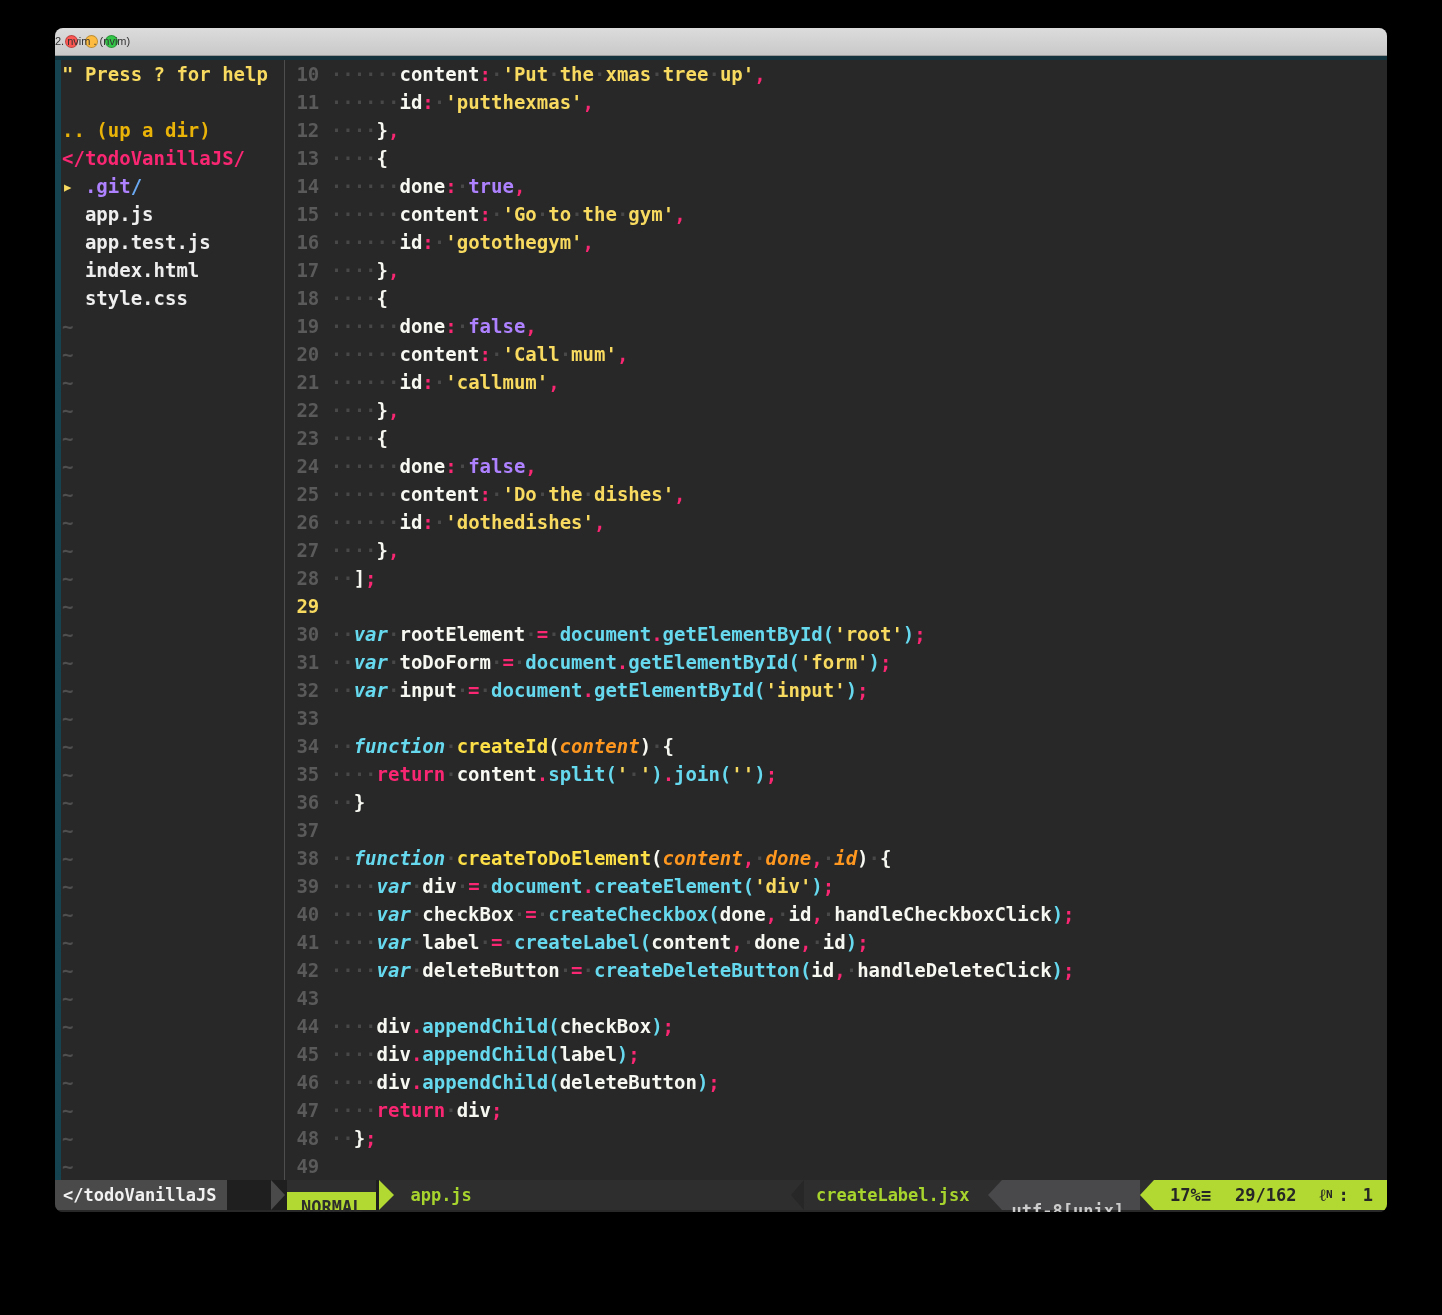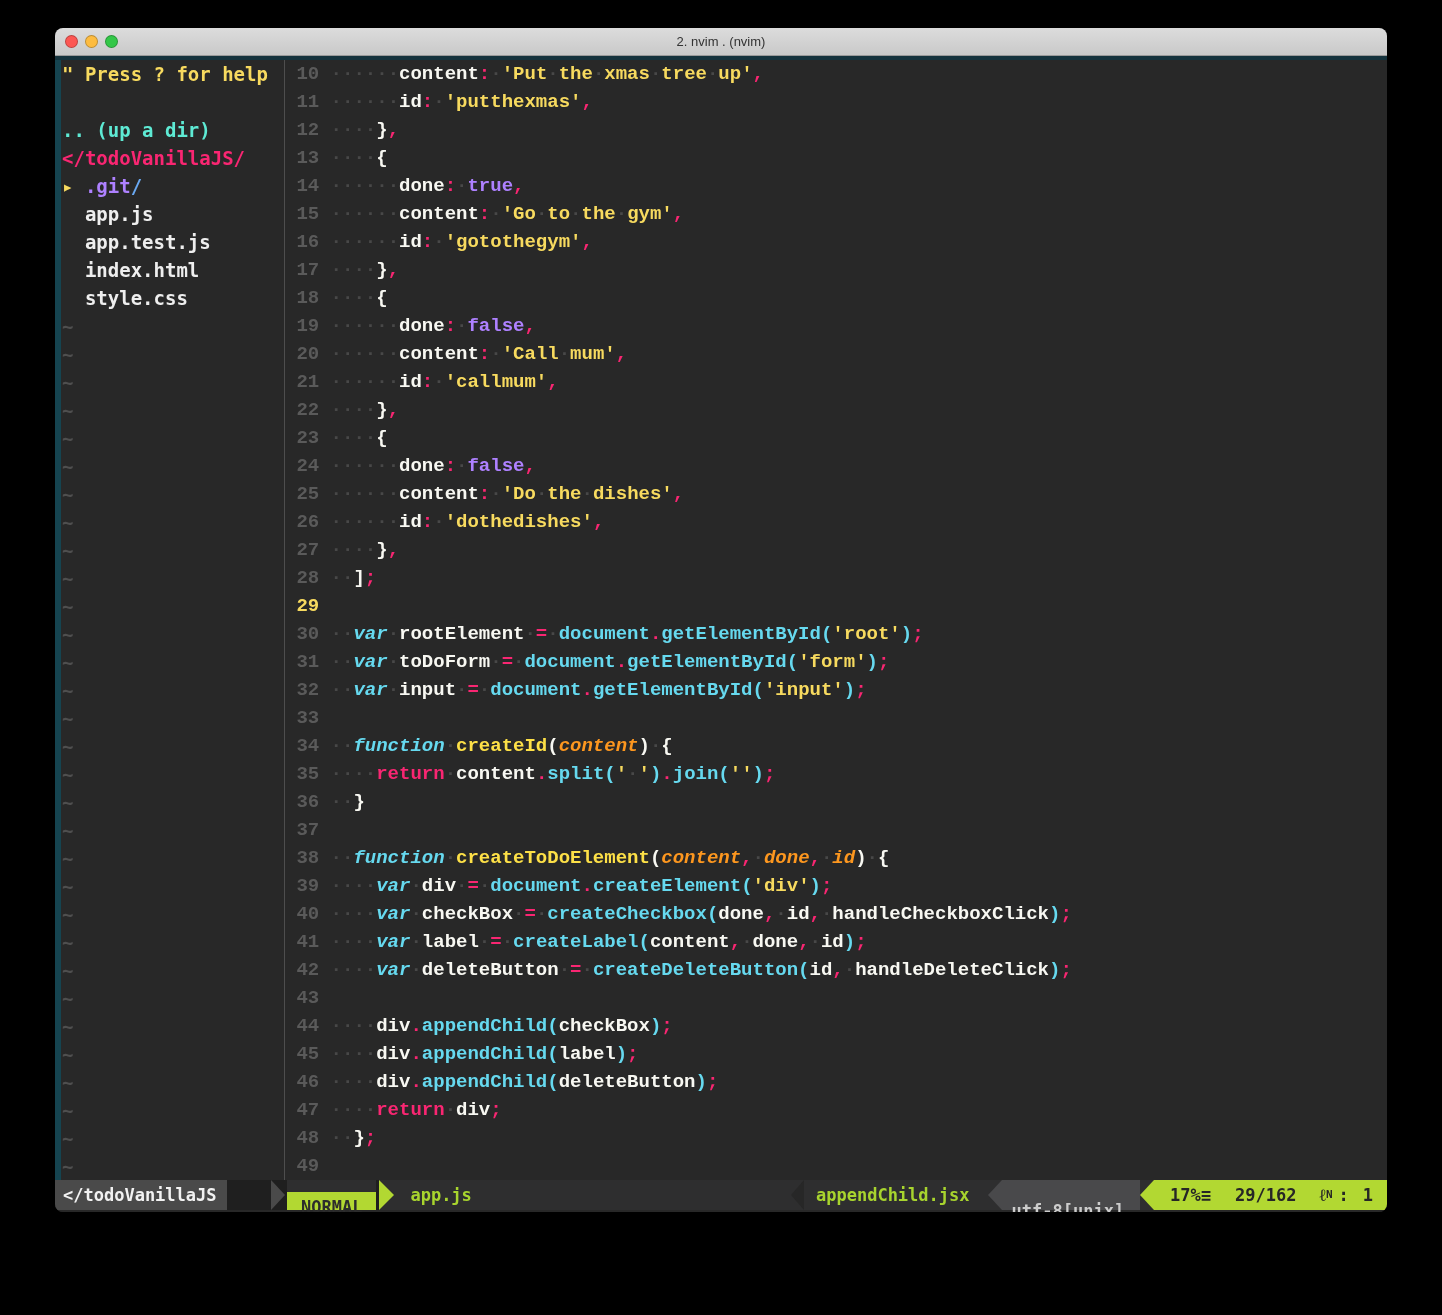--- a/index.html
+++ b/index.html
@@ -6,36 +6,36 @@
   .screen{position:relative;width:1442px;height:1315px;background:#000;overflow:hidden;
           font-family:"DejaVu Sans Mono",monospace;}
   .window{position:absolute;left:55px;top:28px;width:1332px;height:1184px;background:#282828;
           border-radius:8px;overflow:hidden;}
   
   .titlebar{position:relative;height:28px;background:linear-gradient(#dcdcdc,#c9c9c9);
             border-bottom:1px solid #9a9a9a;box-sizing:border-box;}
   .lights{position:absolute;left:10px;top:7px;display:flex;gap:7px;}
   .light{width:13px;height:13px;border-radius:50%;box-sizing:border-box;border:1px solid rgba(0,0,0,.25);}
   .light.red{background:#fc5753;} .light.yellow{background:#fdbc40;} .light.green{background:#33c748;}
-  .win-title{position:absolute;left:0;right:0;top:0;height:28px;line-height:27px;text-align:center;
-             font-family:"Liberation Sans",sans-serif;font-size:13px;color:#333;}
+  .win-title{position:absolute;left:0;right:0;top:0;height:28px;line-height:27px;
+             font-family:"Liberation Sans",sans-serif;font-size:11px;color:#333;}
   
   .topstrip{height:4px;background:#15333d;}
   .content{position:relative;height:1120px;display:flex;}
   .leftstrip{width:6px;background:#154450;flex:none;}
   
   .sidebar{width:222px;flex:none;white-space:pre;font-size:19px;font-weight:bold;line-height:28px;
            padding-left:1px;overflow:hidden;}
   .srow{height:28px;}
-  .updir{color:#5eead4;} .root{color:#f92672;text-align:right;} .arrow{color:#f7da5f;}
+  .updir{color:#eab308;} .root{color:#f92672;text-align:right;} .arrow{color:#f7da5f;}
   .dirname{color:#ae81ff;} .dirslash{color:#6aa9f2;} .fname{color:#eeeeee;}
   .help{color:#f7da5f;} .tilde{color:#4f4f4f;}
   .vsep{width:1px;background:#4e4e4e;flex:none;}
   
-  .editor{flex:1;font-size:19px;font-weight:bold;line-height:28px;white-space:pre;overflow:hidden;font-family:Liberation Mono, monospace;}
+  .editor{flex:1;font-size:19px;font-weight:bold;line-height:28px;white-space:pre;overflow:hidden;}
   .code-row{height:28px;}
   .lnum{display:inline-block;width:3ch;text-align:right;margin-right:1ch;color:#5a5a5a;}
   .lnum.cursor{color:#f7da5f;}
   .tk-w{color:#f8f8f2;} .tk-k{color:#f92672;} .tk-s{color:#f7da5f;} .tk-c{color:#66d9ef;}
   .tk-i{color:#66d9ef;font-style:italic;} .tk-g{color:#fde047;} .tk-o{color:#fd971f;font-style:italic;}
   .tk-p{color:#ae81ff;} .sp{color:#484848;}
   
   .statusline{height:30px;background:#2e2e2f;display:flex;align-items:stretch;font-size:17px;
               font-weight:bold;line-height:30px;}
   .st-nerd{width:232px;flex:none;background:#1f1f1f;display:flex;gap:44px;}
@@ -91,21 +91,21 @@
       <div class="st-nerd">
         <div class="seg-gray">&lt;/todoVanillaJS</div>
         <div class="tri-r-gray"></div>
       </div>
       <div class="seg-mode">NORMAL</div>
       <div class="gap3"></div>
       <div class="tri-r-green"></div>
       <div class="st-file">app.js</div>
       <div class="st-spacer"></div>
       <div class="chev-l"></div>
-      <div class="st-ftype">appendChild.jsx</div>
+      <div class="st-ftype">createLabel.jsx</div>
       <div class="tri-l-gray"></div>
       <div class="seg-enc">utf-8[unix]</div>
       <div class="tri-l-green"></div>
       <div class="seg-pos">
         <span class="pos-pct">17%</span>
         <span class="pos-lines-icon">≡</span>
         <span class="pos-ruler">29/162</span>
         <span class="pos-lsym">ℓ</span>
         <span class="pos-lsub">N</span>
         <span class="pos-colon">:</span>

